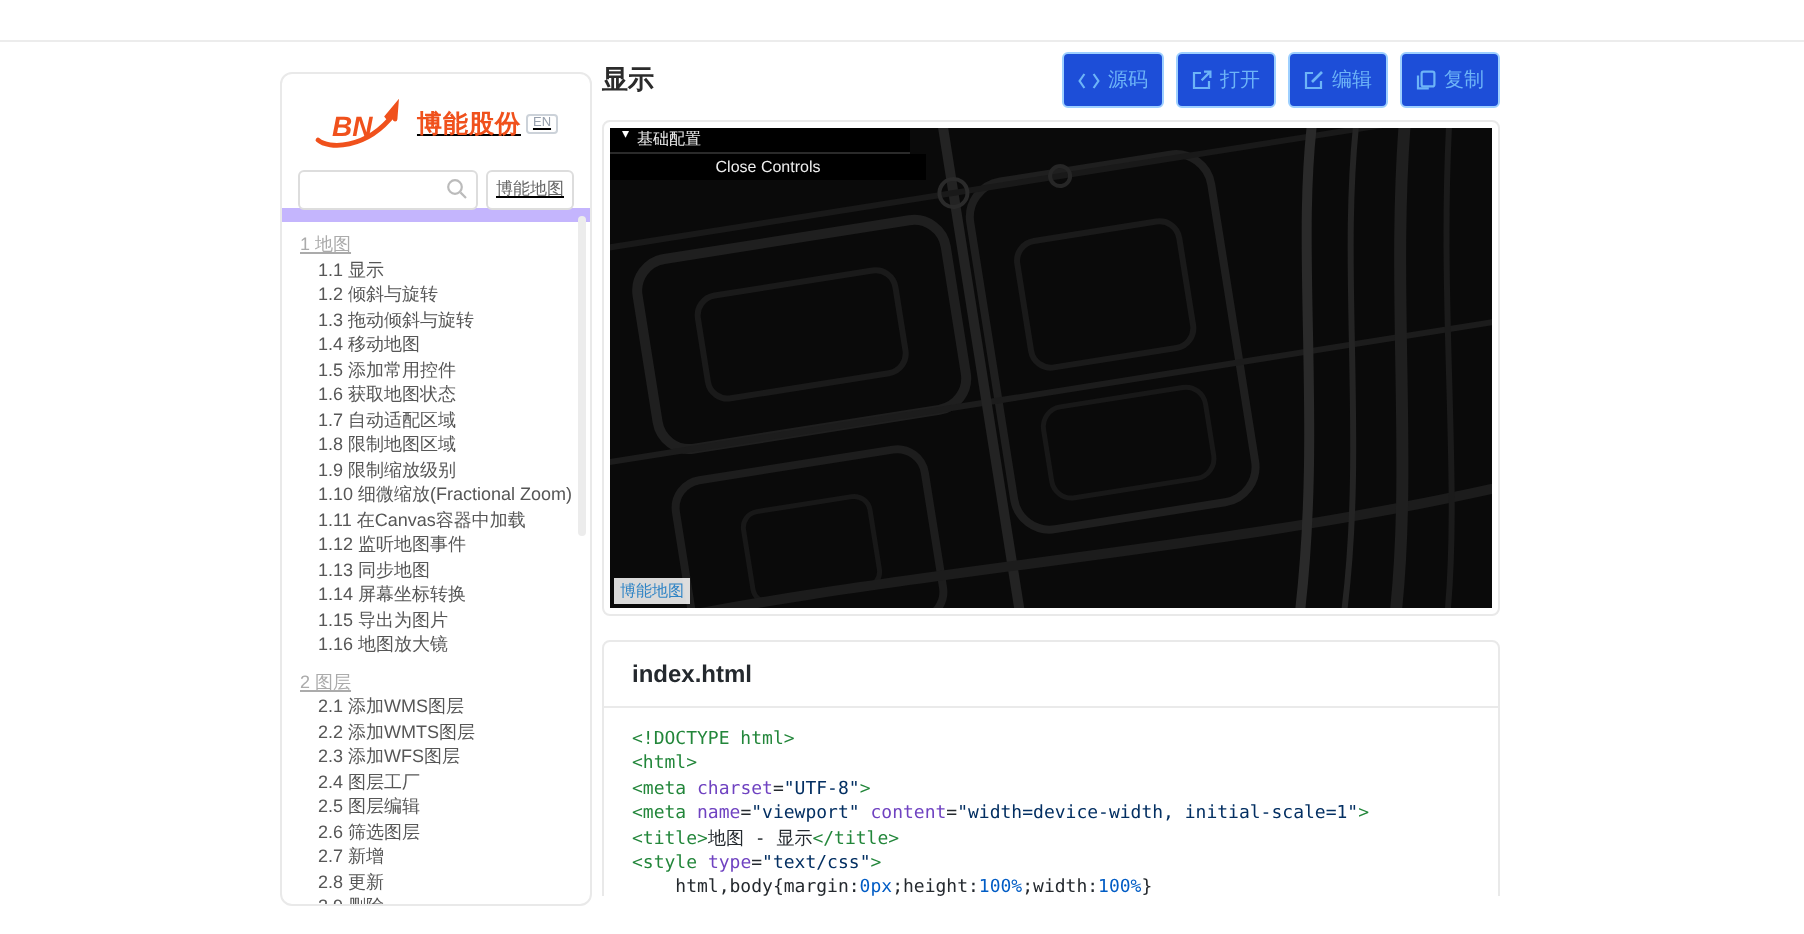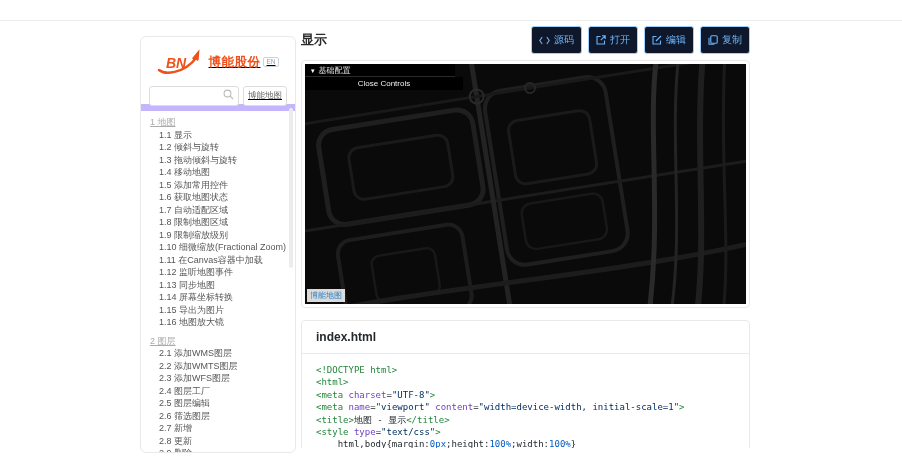--- a/index.html
+++ b/index.html
@@ -26,31 +26,31 @@
   .tree-item.lvl0{color:#ababab;margin-top:6px;text-decoration:underline;}
   .tree-item.lvl0:first-child{margin-top:0;}
   .tree-item.lvl1{padding-left:9px;color:#565656;}
   .scroll-thumb{position:absolute;right:2px;top:71px;width:4px;height:160px;background:#ececec;border-radius:2px;}
 
   
   .main{position:absolute;left:301px;top:26px;width:449px;}
   .main-header{display:flex;justify-content:space-between;align-items:center;height:28px;}
   .page-title{font-size:13px;font-weight:bold;color:#2b2b2b;margin:0;}
   .toolbar{display:flex;gap:6px;}
-  .tb-btn{display:flex;align-items:center;gap:4px;height:20px;padding:13px 7px;background:#0f172a;
+  .tb-btn{display:flex;align-items:center;gap:4px;height:20px;padding:13px 7px;background:#1d4ed8;
           border:1px solid #9ed0ff;border-radius:3px;color:#6db4f7;font-size:10px;cursor:pointer;}
   .tb-btn svg{display:block;}
 
   
   .map-card{margin-top:6px;box-sizing:border-box;width:449px;height:248px;border:1px solid #e9e9e9;
             border-radius:4px;padding:3px;background:#fff;}
   .map{position:relative;width:441px;height:240px;background:#0a0a0a;overflow:hidden;}
   .map svg.mapart{position:absolute;left:0;top:0;}
   .gui{position:absolute;left:0;top:0;font-size:8px;color:#eee;z-index:3;}
-  .gui-folder{width:150px;height:13px;background:#000;display:flex;align-items:center;gap:4px;
+  .gui-folder{width:150px;height:13px;background:#000;display:flex;gap:4px;
               padding-left:6px;box-sizing:border-box;border-bottom:1px solid #2a2a2a;cursor:pointer;}
   .gui-tri{font-size:7px;line-height:1;color:#fff;}
   .gui-close{width:158px;height:13px;background:#000;display:flex;align-items:center;justify-content:center;cursor:pointer;}
   .attribution{position:absolute;left:2px;bottom:2px;background:rgba(255,255,255,.85);color:#2f84c5;
                font-size:8px;padding:1px 3px;z-index:3;cursor:pointer;}
 
   
   .code-clip{margin-top:12px;height:128px;overflow:hidden;}
   .code-card{box-sizing:border-box;width:449px;height:220px;border:1px solid #e9e9e9;border-radius:4px;background:#fff;}
   .code-header{height:32px;display:flex;align-items:center;padding:0 14px;font-size:12px;font-weight:bold;

